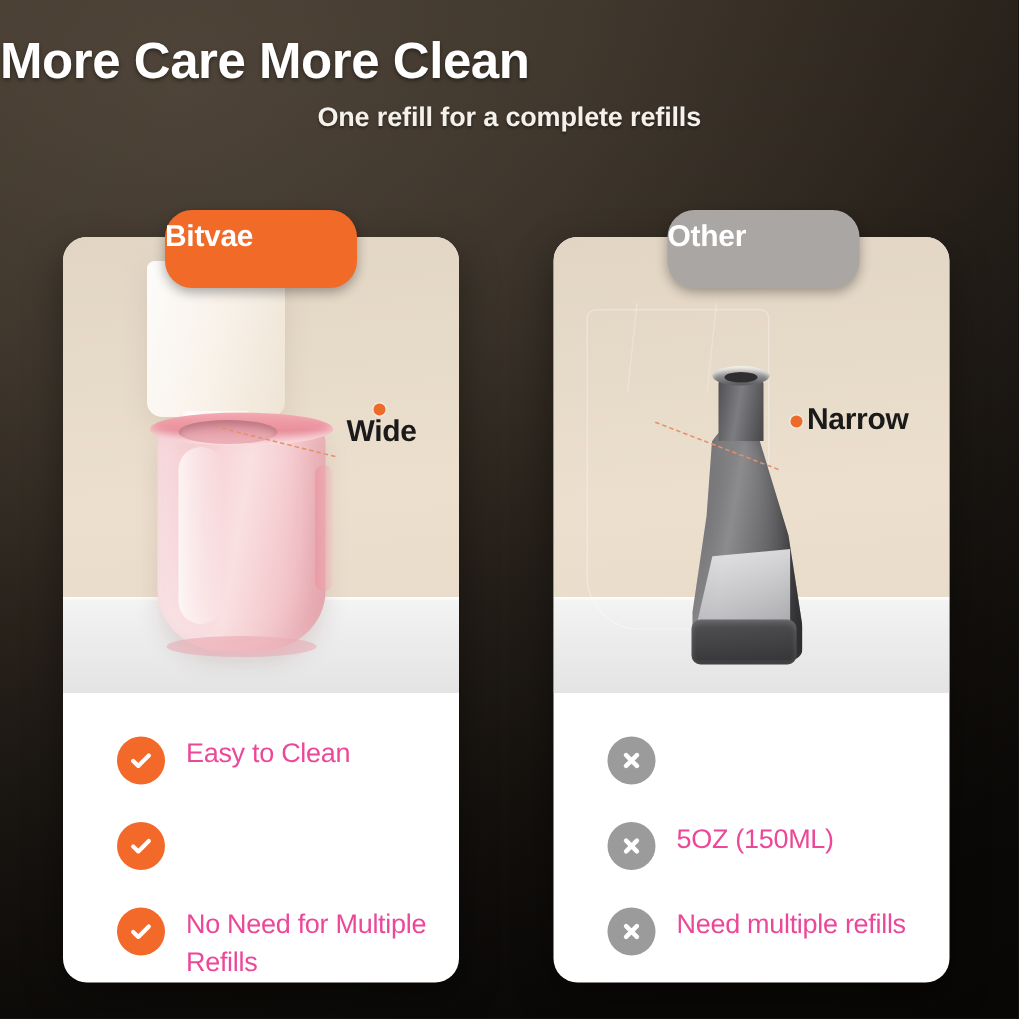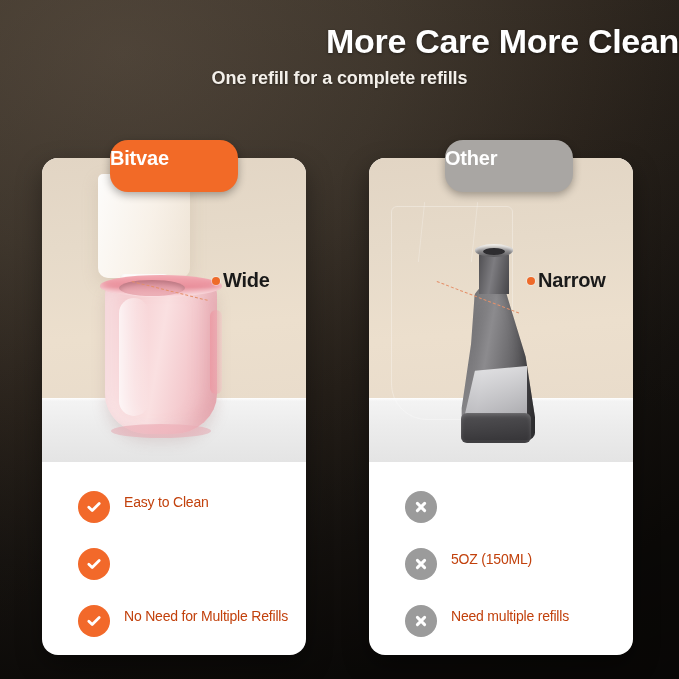--- a/index.html
+++ b/index.html
@@ -14,21 +14,21 @@
       radial-gradient(120% 95% at 18% 8%, #4a4036 0%, #3b332a 32%, #2a231c 58%, #1b1713 80%, #120f0c 100%),
       #151210;
   }
   .stage::after{
     content:"";position:absolute;inset:0;pointer-events:none;
     background:linear-gradient(160deg, rgba(95,82,66,0.30) 0%, rgba(60,50,40,0.06) 38%, rgba(0,0,0,0.30) 72%, rgba(0,0,0,0.55) 100%);
   }
 
   
   .headline{
-    position:absolute;left:0;right:0;top:22px;text-align:right;z-index:5;
+    position:absolute;left:0;right:0;top:22px;text-align:left;z-index:5;
     font-size:34px;font-weight:bold;color:#ffffff;letter-spacing:-0.3px;
     text-shadow:0 1px 3px rgba(0,0,0,.45);
   }
   .subhead{
     position:absolute;left:0;right:0;top:68px;text-align:center;z-index:5;
     font-size:18px;font-weight:bold;color:#f4f0ea;letter-spacing:-0.1px;
     text-shadow:0 1px 2px rgba(0,0,0,.4);
   }
 
   
@@ -155,21 +155,21 @@
     box-shadow:0 0 0 1px rgba(255,255,255,.35);
   }
   .callout .txt{
     font-size:20px;font-weight:bold;color:#1a1a1a;margin-left:3px;white-space:nowrap;
     letter-spacing:-0.2px;
   }
   .callout .lead{
     position:absolute;height:1px;border-top:1.4px dashed #e4906a;
     transform-origin:0 0;right:100%;top:50%;
   }
-  #callout-wide{left:212px;top:269px;}
+  #callout-wide{left:228px;top:269px;flex-direction:column;}
   #callout-wide .lead{width:78px;transform:rotate(14deg);margin-right:2px;}
   #callout-narrow{left:527px;top:269px;}
   #callout-narrow .lead{width:88px;transform:rotate(21deg);margin-right:2px;}
 
   
   .badge{
     position:absolute;top:140px;height:52px;line-height:36px;border-radius:18px;
     color:#ffffff;font-size:20px;font-weight:bold;z-index:8;
     letter-spacing:-0.2px;
   }
@@ -188,21 +188,21 @@
   .feat{display:flex;align-items:flex-start;margin:0 0 24px 36px;}
   .feat:last-child{margin-bottom:0;}
   .ficon{
     width:32px;height:32px;border-radius:50%;flex:none;margin-top:1px;
     display:flex;align-items:center;justify-content:center;
   }
   .ficon.ok{background:#f2692a;}
   .ficon.no{background:#9b9b9b;}
   .ficon svg{display:block;}
   .flabel{
-    margin-left:14px;font-size:14px;color:#c2410c;line-height:25px;
+    margin-left:14px;font-size:18px;color:#ec4899;line-height:25px;
     max-width:168px;letter-spacing:-0.2px;
   }
 </style>
 </head>
 <body>
 
 <div class="stage">
 
   <div class="headline">More Care More Clean</div>
   <div class="subhead">One refill for a complete refills</div>

